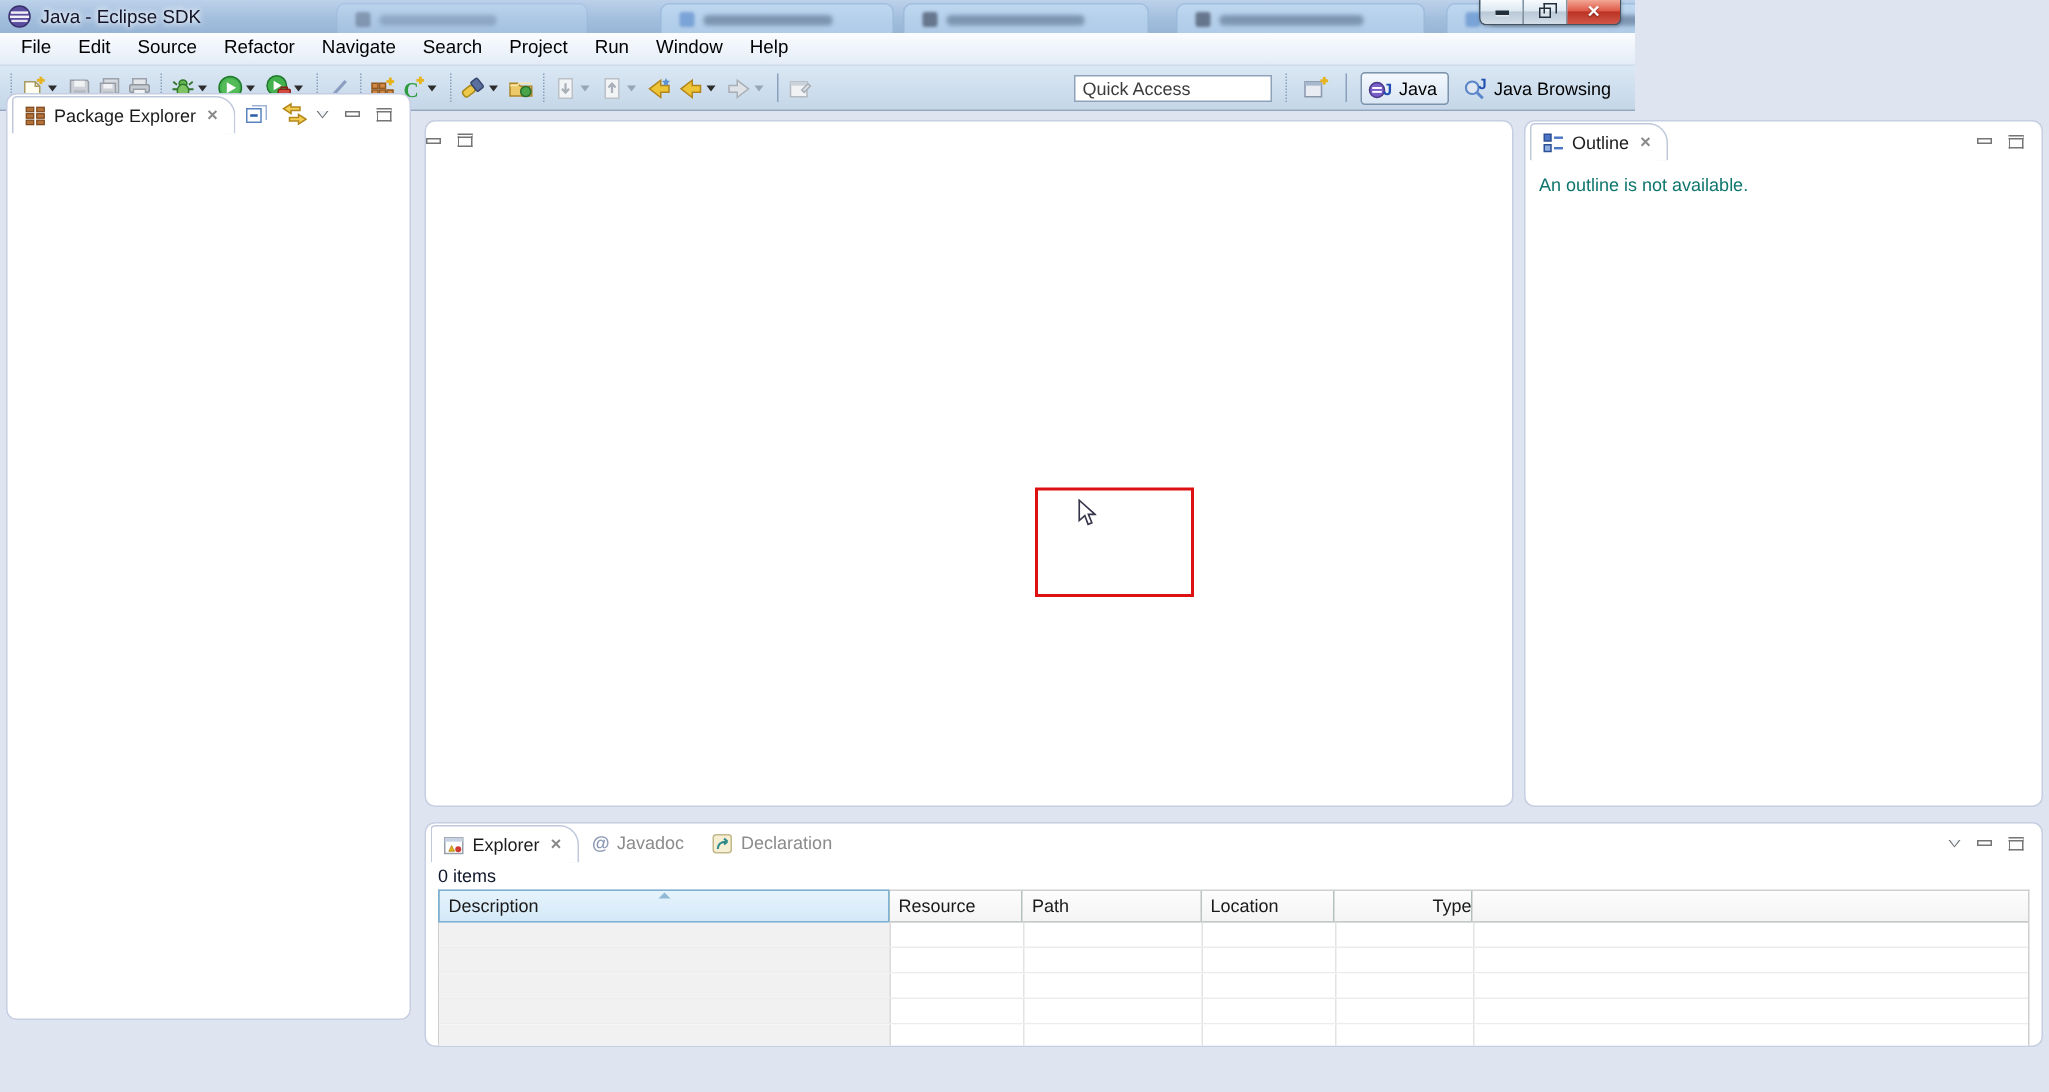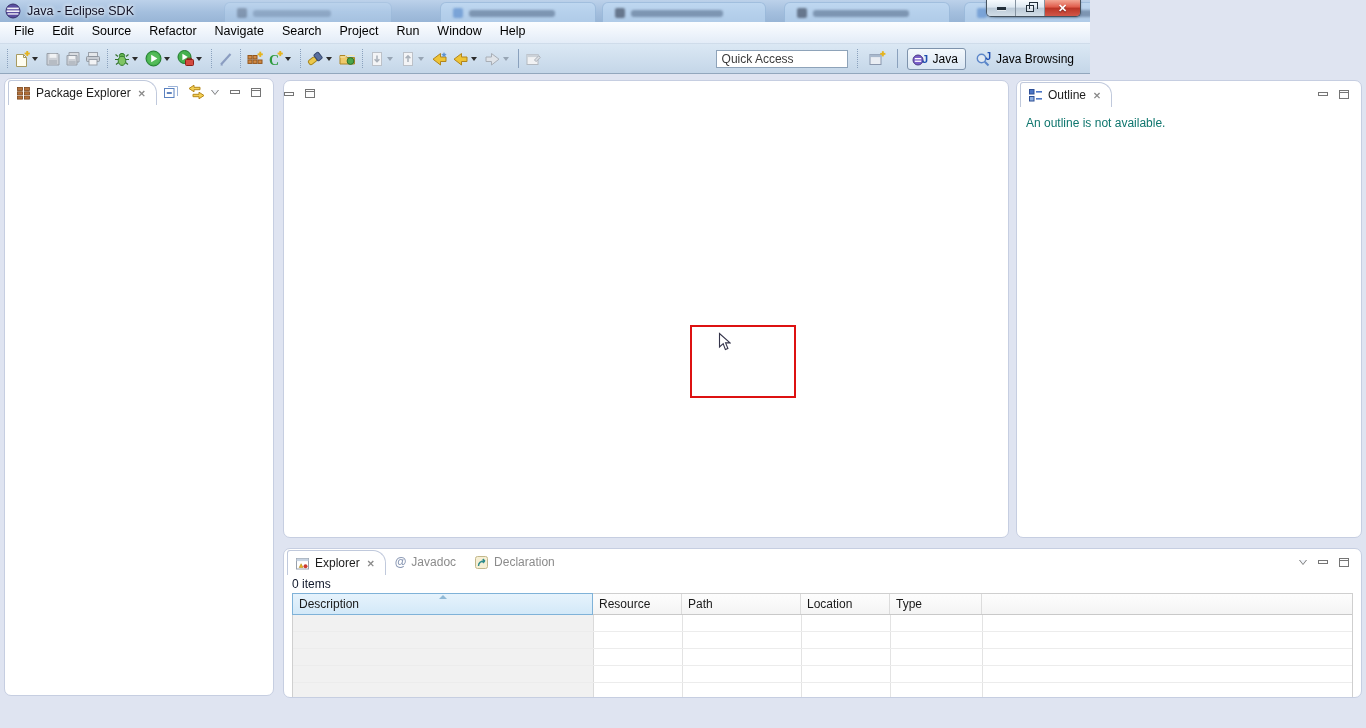--- a/index.html
+++ b/index.html
@@ -36,21 +36,21 @@
   .tb-sep { width:0; height:19px; border-left:1px dotted #8aa1bd; margin:0 4px; }
   .tb-sep.solid { border-left:1px solid #8aa1bd; }
   .tb-right { margin-left:auto; display:flex; align-items:center; gap:5px; padding-right:6px; }
   .qa-input { width:132px; height:18px; border:1px solid #8ea3b9; background:#fff; font-family:"Liberation Sans",sans-serif; font-size:12px; padding:0 5px; color:#222; }
   .qa-input::placeholder { color:#3c3c3c; opacity:1; }
   .persp-btn { display:flex; align-items:center; gap:4px; padding:2px 7px 2px 4px; font-size:12px; color:#000; border-radius:3px; }
   .persp-btn.active { border:1px solid #7e93ac; background:linear-gradient(#f4f9fd,#d9e6f3); }
 
   
   .panel { position:absolute; background:#fff; border:1px solid #c6cee1; border-radius:7px; overflow:hidden; }
-  #pkg { left:4px; top:78px; width:270px; height:618px; }
+  #pkg { left:4px; top:62px; width:270px; height:618px; }
   #editor { left:283px; top:80px; width:726px; height:458px; }
   #outline { left:1016px; top:80px; width:346px; height:458px; }
   #problems { left:283px; top:548px; width:1079px; height:150px; }
 
   .view-hdr { height:26px; display:flex; align-items:center; }
   .vtab { display:flex; align-items:center; gap:5px; height:25px; margin-top:1px; padding:0 8px 0 7px; background:#fff; border:1px solid #c0c9dc; border-bottom:none; border-radius:3px 13px 0 0; margin-left:3px; }
   .vtab-label { color:#1c1c1c; }
   .vtab-close { color:#8a8a8a; font-size:9.5px; font-weight:bold; padding:1px 2px; }
   .vtab-inactive { display:flex; align-items:center; gap:5px; padding:0 9px; color:#8b8b8b; }
   .hdr-tools { margin-left:6px; display:flex; align-items:center; gap:8px; }
@@ -69,21 +69,21 @@
   
   .items-line { height:18px; padding-left:8px; display:flex; align-items:center; color:#0f172a; }
   .tbl { margin:0 8px; border:1px solid #cfcfcf; border-bottom:none; }
   .tr { display:flex; height:17px; border-bottom:1px solid #ececec; background:#fff; }
   .tr .cell { border-right:1px solid #e3e3e3; height:100%; }
   .tr .cell.desc { background:#f1f1f1; border-right:1px solid #dadada; }
   .thead { display:flex; height:21px; background:#14532d; border-bottom:1px solid #c9c9c9; }
   .th { display:flex; align-items:center; padding-left:6px; border-right:1px solid #dcdcdc; color:#1a1a1a; background:linear-gradient(#fdfdfd,#f4f4f4); position:relative; }
   .th.sorted { background:linear-gradient(#e6f3fc,#d3e9f8); border:1px solid #7fb2d8; margin:-1px 0 0 -1px; height:22px; }
   .sort-ind { position:absolute; top:1px; left:50%; margin-left:-4px; width:0; height:0; border-left:4px solid transparent; border-right:4px solid transparent; border-bottom:4px solid #90b9d6; }
-  .w-desc { width:301px; } .w-res { width:89px; } .w-path { width:119px; } .w-loc { width:89px; } .w-type { width:92px; } .w-fill { flex:1; border-right:none !important; }
+  .w-desc { width:301px; } .w-res { width:89px; } .w-path { width:119px; } .w-loc { width:89px; } .w-type { width:92px;justify-content:flex-end; } .w-fill { flex:1; border-right:none !important; }
 
   
   .statusbar { position:absolute; left:0; top:700px; width:1366px; height:28px; background:#dfe4f1; }
 
   svg { display:block; }
 </style>
 </head>
 <body>
 
 <div class="screen">

